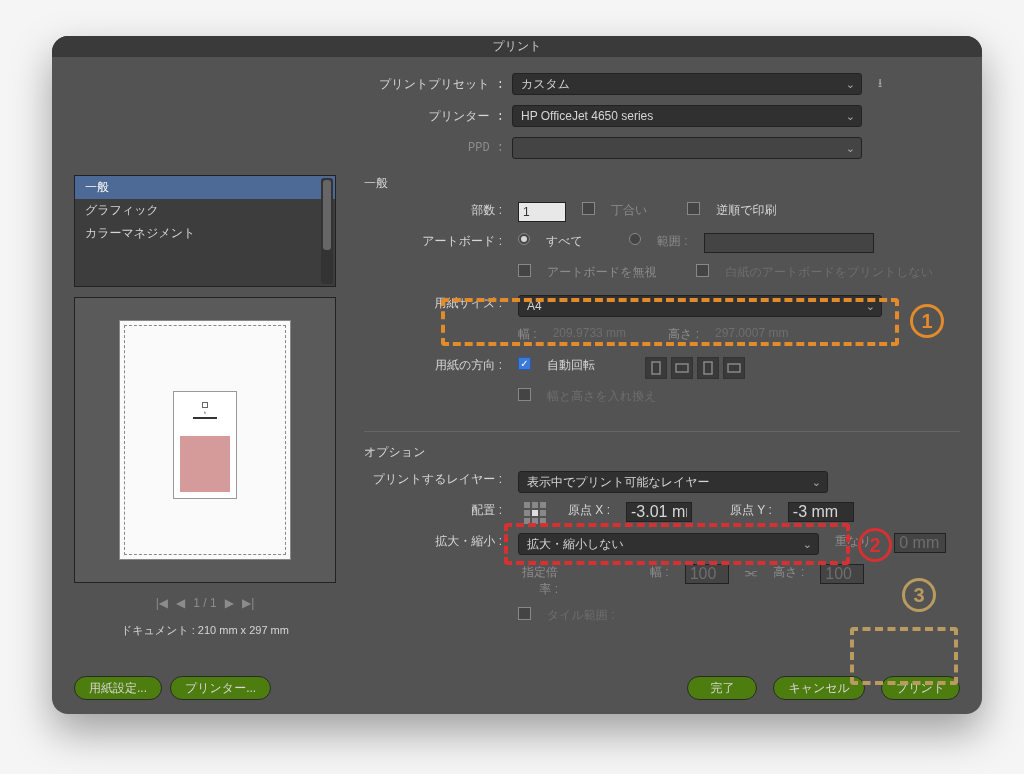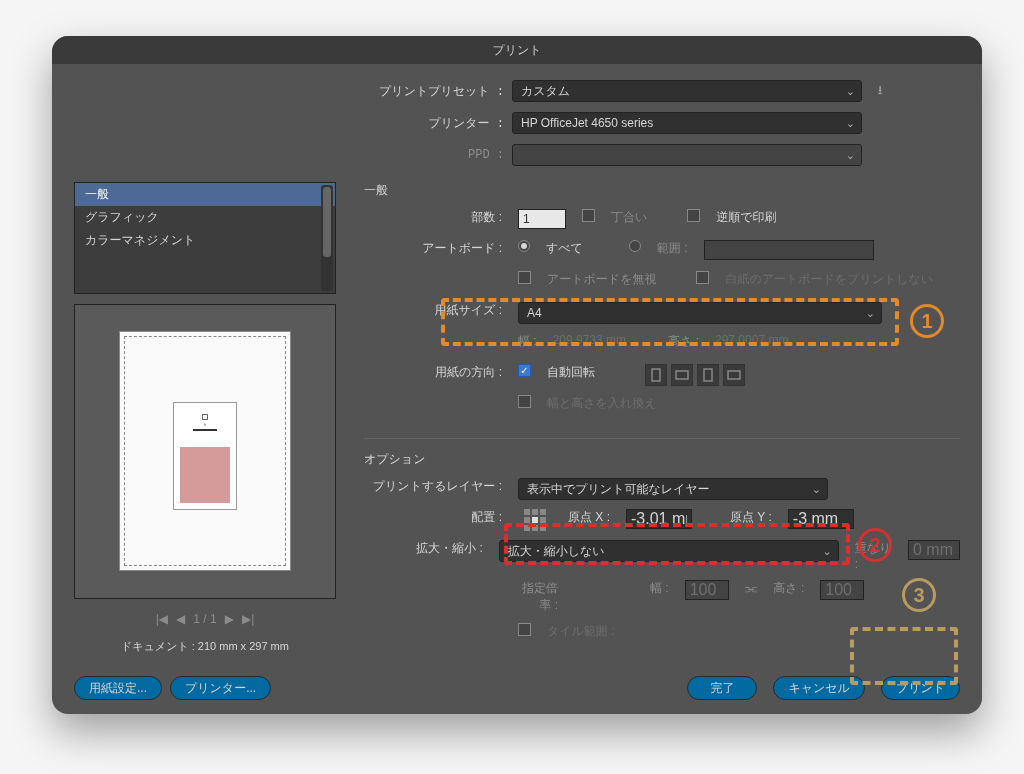--- a/index.html
+++ b/index.html
@@ -48,21 +48,21 @@
   .card{position:absolute;left:50%;top:52%;transform:translate(-50%,-50%);width:64px;height:108px;border:1px solid #999;background:#fff;}
   .card .hdr{height:38px;display:flex;flex-direction:column;align-items:center;justify-content:center;gap:2px;}
   .card .hdr .logo{width:6px;height:6px;border:1px solid #666;}
   .card .hdr .t1{font-size:4px;color:#555;}
   .card .hdr .t2{width:24px;height:2px;background:#333;}
   .card .blk{position:absolute;left:6px;right:6px;bottom:6px;top:44px;background:var(--pink);}
   .pager{display:flex;align-items:center;justify-content:center;gap:8px;color:var(--txt-dim);font-size:12px;height:20px;}
   .pager span.ctl{color:var(--txt-dim);cursor:default;}
   .dims{text-align:center;color:var(--txt);font-size:11px;line-height:1.4;}
   .leftbtns{display:flex;gap:8px;margin-top:auto;padding-top:8px;}
-  .btn{background:#0369a1;color:var(--txt);border:1px solid #2a2a2a;border-radius:14px;height:24px;padding:0 14px;font-size:12px;display:flex;align-items:center;justify-content:center;}
+  .btn{background:#4d7c0f;color:var(--txt);border:1px solid #2a2a2a;border-radius:14px;height:24px;padding:0 14px;font-size:12px;display:flex;align-items:center;justify-content:center;margin-top:16px;}
   
   .right{flex:1;padding-left:28px;display:flex;flex-direction:column;color:var(--txt);font-size:12px;}
   .grp-title{color:var(--txt);margin-bottom:10px;}
   .row{display:flex;gap:16px;margin-bottom:9px;min-height:22px;}
   .row .lbl{width:138px;text-align:right;color:var(--txt);}
   .row.dim .lbl,.row.dim{color:var(--txt-dim);}
   .numinput{background:var(--input-bg2);color:#333;border:1px solid #222;height:20px;width:48px;padding:0 4px;font-size:12px;}
   .darkinput{background:var(--input-bg);color:var(--txt);border:1px solid #222;height:20px;width:66px;padding:0 4px;font-size:16px;text-align:left;}
   .darkinput.dim{color:var(--txt-dim2);background:#444;}
   .chk{width:13px;height:13px;border:1px solid #888;background:#444;display:inline-flex;align-items:center;justify-content:center;font-size:10px;color:#fff;}
@@ -267,21 +267,21 @@
           </div>
           <span>原点 X :</span>
           <input class="darkinput" value="-3.01 mm" style="">
           <span style="width:6px"></span>
           <span>原点 Y :</span>
           <input class="darkinput" value="-3 mm" style="">
         </div>
 
         <div class="row">
           <span class="lbl">拡大・縮小 :</span>
-          <div class="select" style="width:340px">
+          <div class="select" style="width:301px">
             <span>拡大・縮小しない</span>
                 <span class="chev">⌄</span>
           </div>
           <span style="color:var(--txt-dim)">重なり :</span>
           <input class="darkinput dim" style="width: 52px;" value="0 mm">
         </div>
 
         <div class="row dim">
           <span class="lbl"></span>
           <span style="width:40px;text-align:right">指定倍率 :</span>

